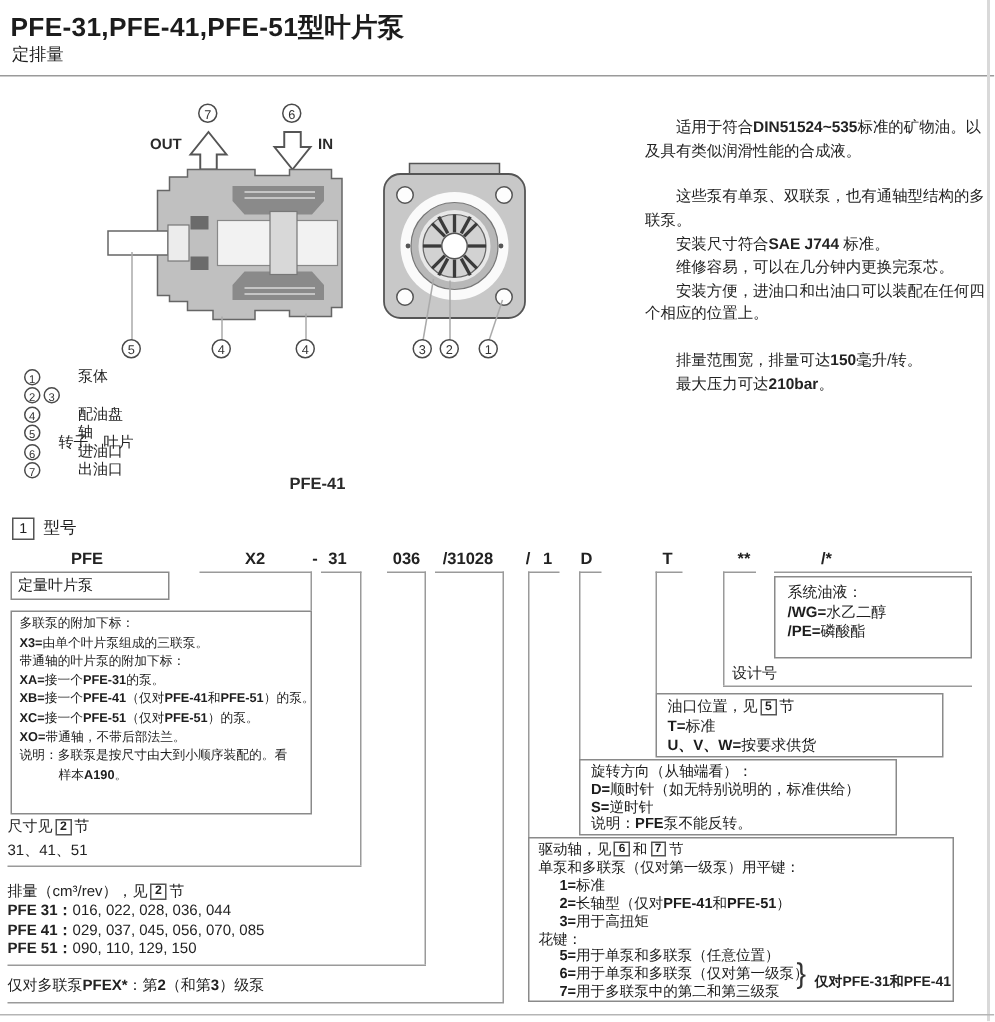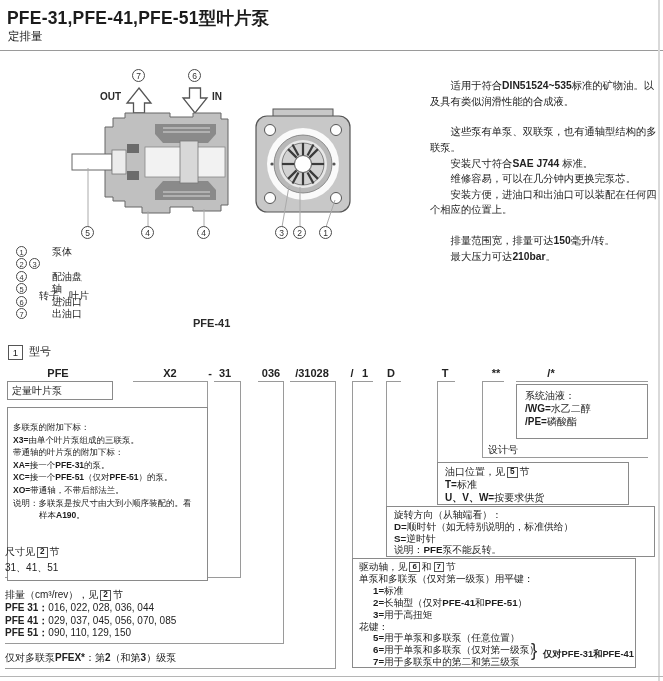--- a/index.html
+++ b/index.html
@@ -183,25 +183,26 @@
   <div class="ln" style="left:437px;top:381px;width:1px;height:81px;"></div>
   <div class="ln" style="left:482px;top:381px;width:22px;height:1px;"></div>
   <div class="ln" style="left:482px;top:381px;width:1px;height:76px;"></div>
   <div class="ln" style="left:482px;top:457px;width:166px;height:1px;"></div>
   <div class="ln" style="left:516px;top:381px;width:132px;height:1px;"></div>
 
   <div class="bx" style="left:7px;top:381px;width:106px;height:19px;">
     <div class="note row10" style="position:static;padding:2px 4px;">定量叶片泵</div>
   </div>
 
-  <div class="bx" style="left:7px;top:407px;width:201px;height:174px;overflow:hidden;padding:13px 5px;">
+  <div class="bx" style="left:7px;top:407px;width:201px;height:136px;overflow:hidden;padding:1px 5px;">
     <div class="ml">多联泵的附加下标：</div>
     <div class="ml"><span class="bb">X3=</span><span>由单个叶片泵组成的三联泵。</span></div>
     <div class="ml">带通轴的叶片泵的附加下标：</div>
     <div class="ml"><span class="bb">XA=</span><span>接一个</span><span class="bb">PFE-31</span><span>的泵。</span></div>
+    <div class="ml"><span class="bb">XB=</span><span>接一个</span><span class="bb">PFE-41</span><span>（仅对</span><span class="bb">PFE-41</span><span>和</span><span class="bb">PFE-51</span><span>）的泵。</span></div>
     <div class="ml"><span class="bb">XC=</span><span>接一个</span><span class="bb">PFE-51</span><span>（仅对</span><span class="bb">PFE-51</span><span>）的泵。</span></div>
     <div class="ml"><span class="bb">XO=</span><span>带通轴，不带后部法兰。</span></div>
     <div class="ml">说明：多联泵是按尺寸由大到小顺序装配的。看</div>
     <div class="ml ind"><span>样本</span><span class="bb">A190</span><span>。</span></div>
   </div>
 
   <div class="note row10" style="left:5px;top:545px;"><span>尺寸见</span><span class="nbx">2</span><span>节</span></div>
   <div class="note row10" style="left:5px;top:561px;">31、41、51</div>
 
   <div class="note" style="left:5px;top:589px;">
@@ -220,21 +221,21 @@
   </div>
 
   <div class="note row10" style="left:488px;top:443px;">设计号</div>
 
   <div class="bx" style="left:437px;top:462px;width:192px;height:43px;padding:2px 7px;">
     <div class="row10"><span>油口位置，见</span><span class="nbx">5</span><span>节</span></div>
     <div class="row10"><span class="bb">T=</span><span>标准</span></div>
     <div class="row10"><span class="bb">U、V、W=</span><span>按要求供货</span></div>
   </div>
 
-  <div class="bx" style="left:386px;top:506px;width:269px;height:51px;padding:2px 7px;">
+  <div class="bx" style="left:386px;top:506px;width:212px;height:51px;padding:2px 7px;">
     <div class="row98">旋转方向（从轴端看）：</div>
     <div class="row98"><span class="bb">D=</span><span>顺时针（如无特别说明的，标准供给）</span></div>
     <div class="row98"><span class="bb">S=</span><span>逆时针</span></div>
     <div class="row98"><span>说明：</span><span class="bb">PFE</span><span>泵不能反转。</span></div>
   </div>
 
   <div class="bx" style="left:352px;top:558px;width:284px;height:110px;padding:2px 6px;">
     <div class="row97"><span>驱动轴，见</span><span class="nbx">6</span><span>和</span><span class="nbx">7</span><span>节</span></div>
     <div class="row97">单泵和多联泵（仅对第一级泵）用平键：</div>
     <div class="row97 ind"><span class="bb">1=</span><span>标准</span></div>

